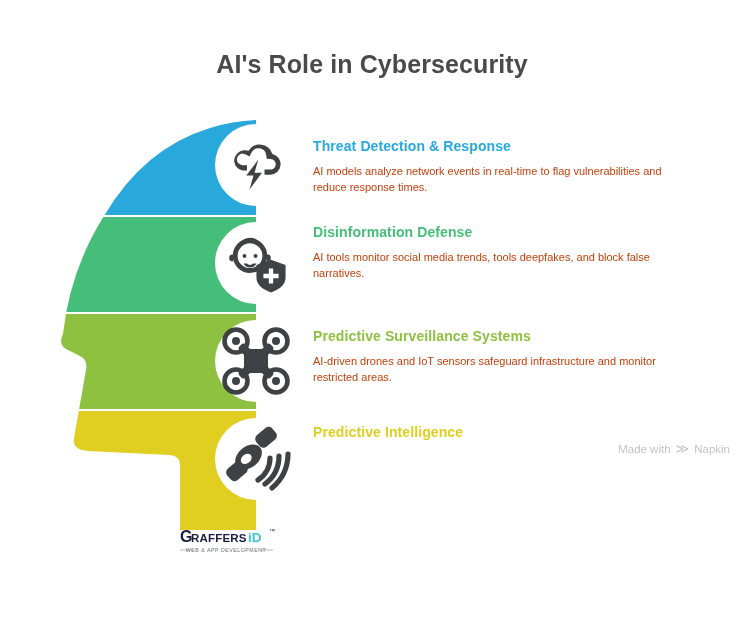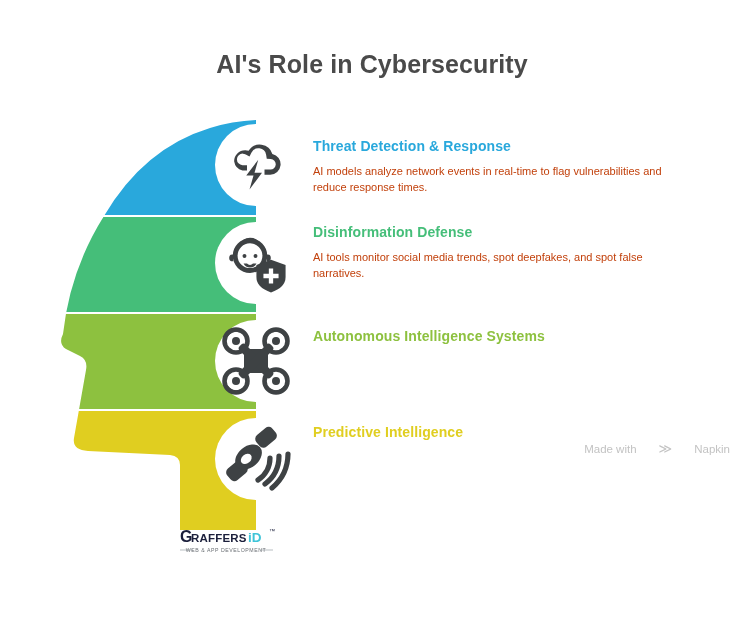--- a/index.html
+++ b/index.html
@@ -79,21 +79,21 @@
     height: 34px;
   }
 
   
   #footer-watermark {
     position: absolute;
     right: 14px;
     bottom: 16px;
     display: flex;
     align-items: center;
-    gap: 22px;
+    gap: 5px;
     font-size: 11.5px;
     color: #c3c3c3;
     text-align: center;
   }
   #footer-watermark .napkin-mark {
     display: inline-block;
     line-height: 1;
     font-size: 13px;
     color: #c3c3c3;
   }
@@ -267,25 +267,26 @@
     </g>
   </svg>
 
   <div class="row" id="row-0">
     <h2 class="row-heading" style="color:#29a8dc">Threat Detection &amp; Response</h2>
     <p class="row-body">AI models analyze network events in real-time to flag vulnerabilities and reduce response times.</p>
   </div>
 
   <div class="row" id="row-1">
     <h2 class="row-heading" style="color:#45be79">Disinformation Defense</h2>
-    <p class="row-body">AI tools monitor social media trends, spot deepfakes, and spot false narratives.</p>
+    <p class="row-body">AI tools monitor social media trends, tools deepfakes, and block false narratives.</p>
   </div>
 
   <div class="row" id="row-2">
-    <h2 class="row-heading" style="color:#8dc13f">Autonomous Intelligence Systems</h2>
+    <h2 class="row-heading" style="color:#8dc13f">Predictive Surveillance Systems</h2>
+    <p class="row-body">AI-driven drones and IoT sensors safeguard infrastructure and monitor restricted areas.</p>
   </div>
 
   <div class="row" id="row-3">
     <h2 class="row-heading" style="color:#e0ce20">Predictive Intelligence</h2>
   </div>
 
   <svg id="brand-logo" viewBox="0 0 104 34">
     <text x="4" y="18" font-family="'Liberation Sans', sans-serif" font-size="16" font-weight="bold" fill="#1b1f3b">G</text>
     <text x="15" y="18" font-family="'Liberation Sans', sans-serif" font-size="11.5" font-weight="bold" letter-spacing="0.2" fill="#1b1f3b">RAFFERS</text>
     <text x="72" y="18" font-family="'Liberation Sans', sans-serif" font-size="13.5" font-weight="bold" fill="#3fc4d8">iD</text>

